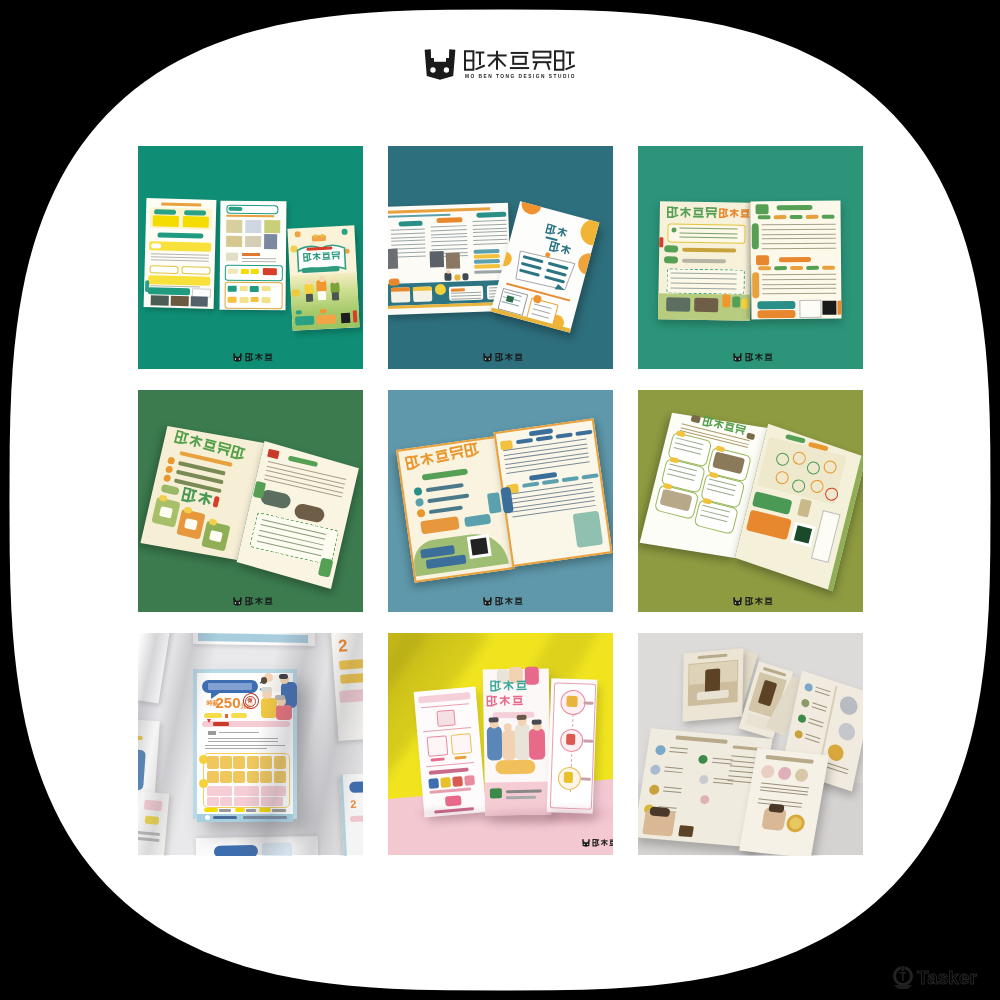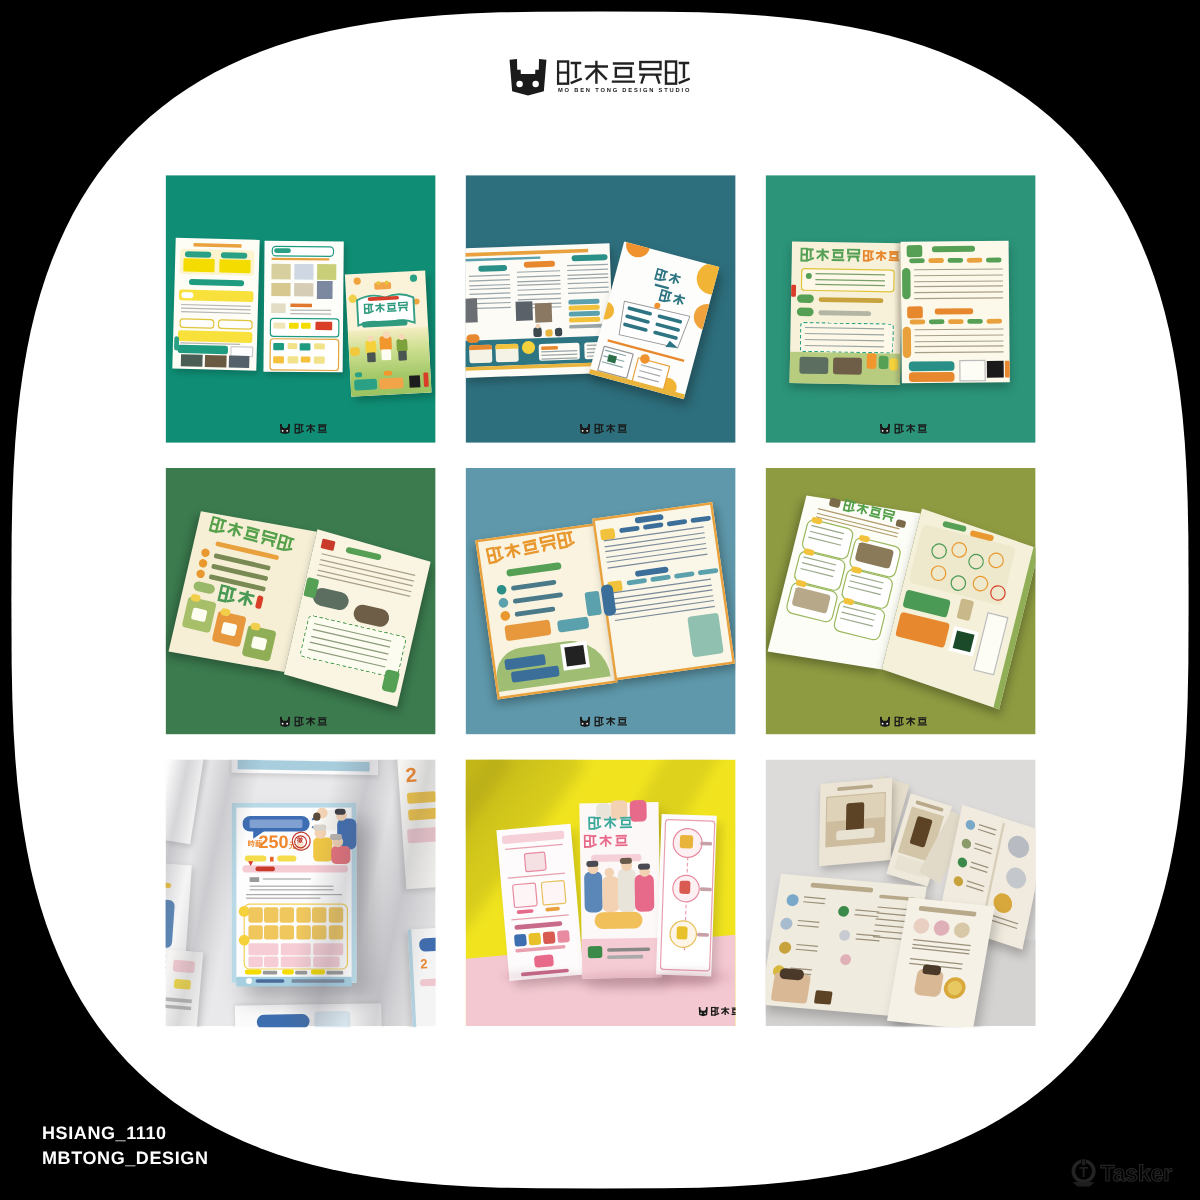--- a/index.html
+++ b/index.html
@@ -1009,21 +1009,20 @@
         <div class="abs" style="left:10px;top:41.2px;width:48px;height:1px;background:#9a8f78;"></div>
         <div class="abs" style="left:10px;top:50.0px;width:44px;height:1px;background:#9a8f78;"></div>
         <div class="abs" style="left:10px;top:53.6px;width:44px;height:1px;background:#9a8f78;"></div>
         <div class="abs" style="left:18px;top:58px;width:22px;height:22px;background:#d9b896;border-radius:5px;"></div>
         <div class="abs" style="left:22px;top:54px;width:15px;height:8px;background:#4a3828;border-radius:3px;"></div>
         <div class="abs" style="left:42px;top:62px;width:18px;height:18px;background:#d8a83c;border-radius:18px;"></div>
         <div class="abs" style="left:45px;top:65px;width:12px;height:12px;background:#e8c860;border-radius:12px;"></div>
       </div>
     </div>
 
-<div class="abs" style="left:35px;top:934px;color:#fff;font-size:15px;font-weight:bold;letter-spacing:0.5px;line-height:21px">HSIANG_1110<br>MBTONG_DESIGN</div>
 
 <svg class="abs" style="left:892px;top:963px" width="100" height="26" viewBox="0 0 100 26">
 <circle cx="11" cy="13" r="8.5" fill="none" stroke="#232323" stroke-width="3"></circle>
 <rect x="9" y="2" width="4" height="6" fill="#000"></rect>
       <rect x="9.5" y="3" width="3" height="5" fill="#1e1e1e"></rect>
 <text x="11" y="17.5" font-size="12" font-weight="bold" fill="#1e1e1e" text-anchor="middle" font-family="Liberation Sans">T</text>
 <path d="M2,22 L20,22 L16,26 L6,26 Z" fill="#1e1e1e"></path>
 <text x="25" y="21" font-size="19" font-weight="bold" fill="none" stroke="#252525" stroke-width="1" font-family="Liberation Sans">Tasker</text>
 </svg>
 </div>

